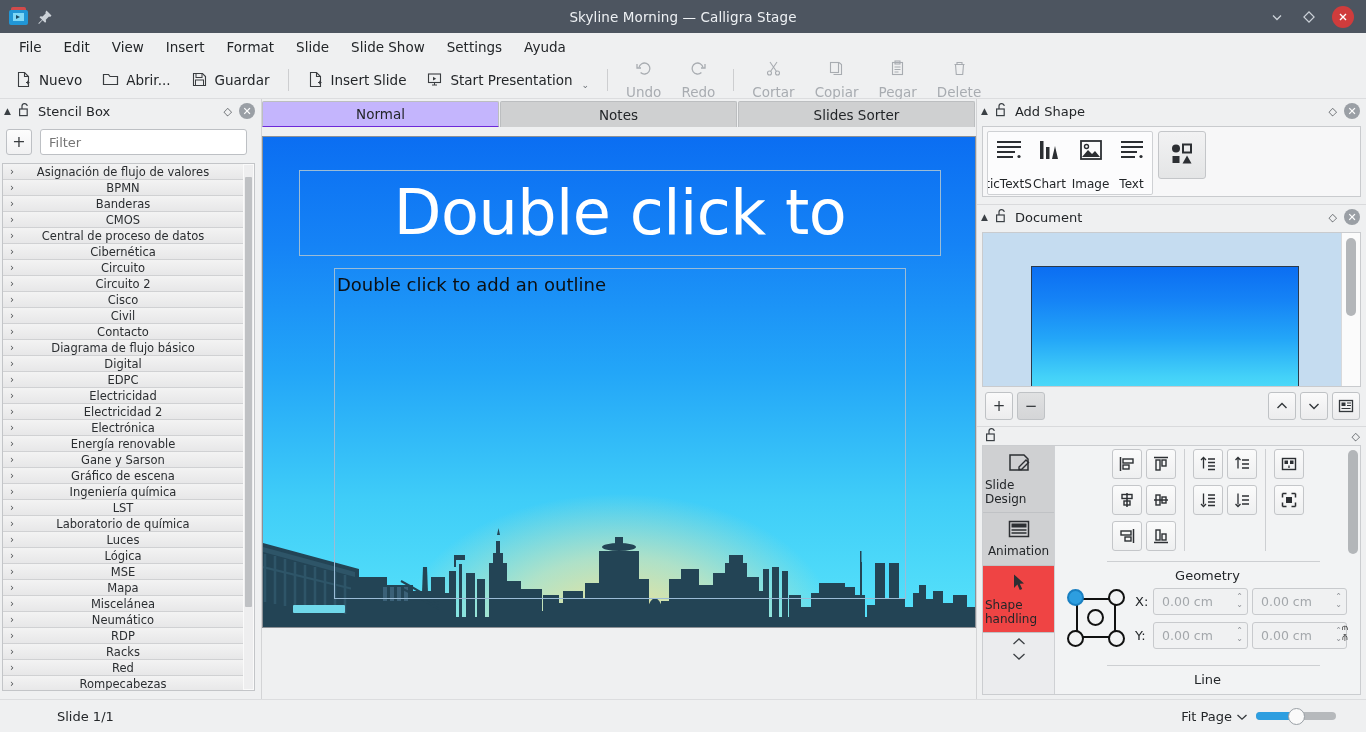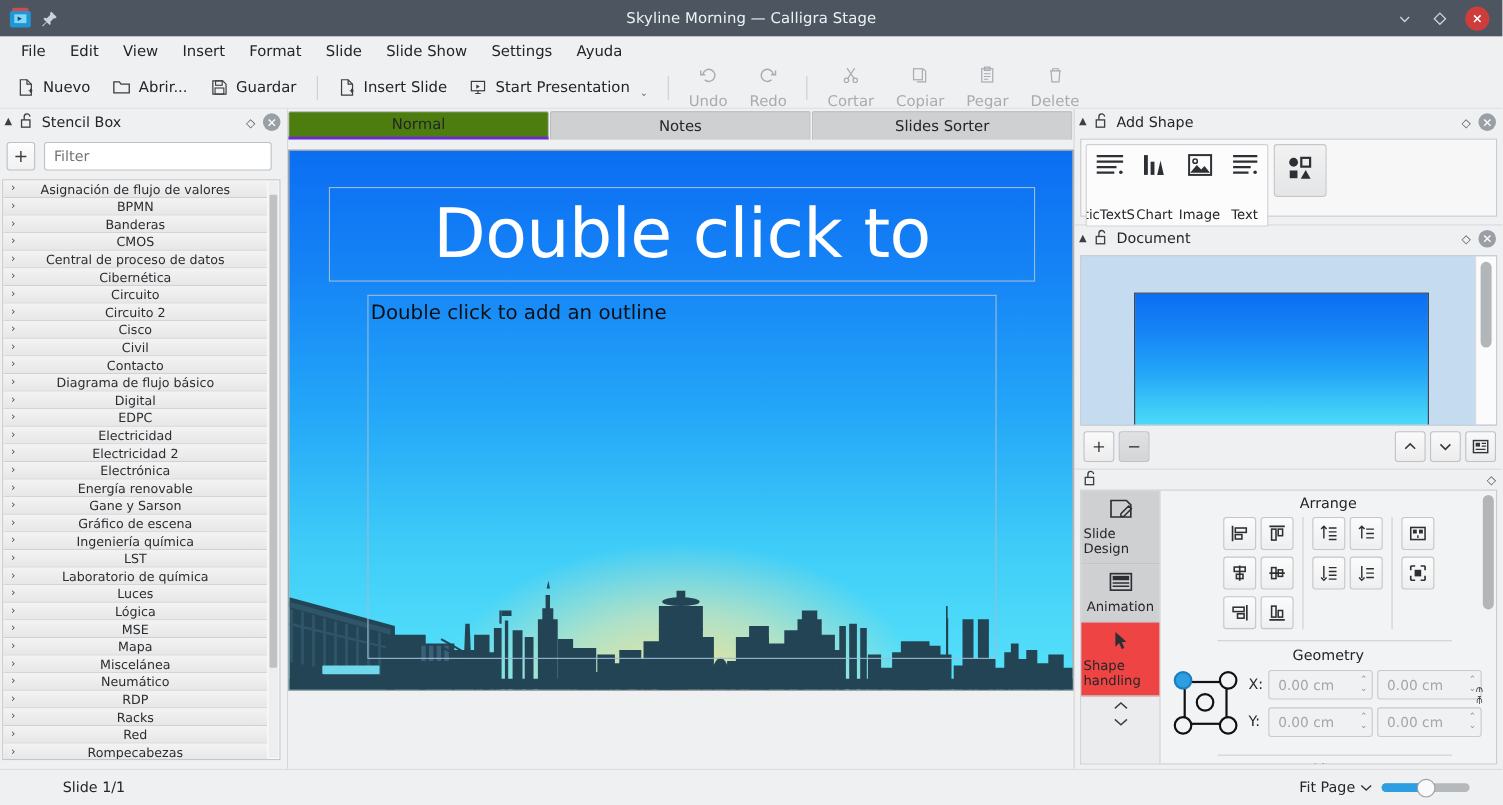--- a/index.html
+++ b/index.html
@@ -90,21 +90,21 @@
 
   
   .center { flex:1; display:flex; flex-direction:column; min-width:0; background:#eff0f1;}
   .tabs { display:flex; height:28px; padding-top:2px; }
   .tab {
     flex:1; display:flex; align-items:center; justify-content:center;
     font-size:13.5px; color:#232629; background:#cfd0d1;
     border:1px solid #bcbec0; border-bottom:none; border-radius:2px 2px 0 0;
     margin-right:1px;
   }
-  .tab.active { background:#4d7c0f; border-bottom:3px solid #6d28d9; }
+  .tab.active { background:#c4b5fd; border-bottom:1px solid #6d28d9; }
   .canvas-wrap { flex:1; padding:9px 0 0 0; display:flex; justify-content:center; min-height:0;}
   .slide {
     width:716px; height:492px; position:relative; overflow:hidden;
     border:1px solid #8d9196;
     background:
       radial-gradient(ellipse 300px 185px at 50% 100%, rgba(255,226,140,.95) 0%, rgba(255,232,160,.55) 38%, rgba(180,240,250,0) 72%),
       linear-gradient(180deg, #0b6ef2 0%, #1583f6 22%, #23a6f8 48%, #3fcdf8 74%, #58e3fa 100%);
     text-decoration: underline;
   }
   .title-ph {
@@ -124,21 +124,21 @@
   .right { width:390px; background:#eff0f1; display:flex; flex-direction:column; border-left:1px solid #d3d4d6;}
   .panel { border-bottom:1px solid #d9dadc; }
   .addshape-body {
     margin:3px 5px 7px 5px; border:1px solid #c9cbce; background:#f7f7f8;
     height:71px; display:flex; align-items:flex-start; padding:4px;
   }
   .shape-group {
     display:flex; border:1px solid #cfd1d4; background:#fcfcfd; border-radius:2px; overflow:hidden;
   }
   .shape-item {
-    width:41px; display:flex; flex-direction:column; align-items:center; gap:20px;
+    width:41px; display:flex; flex-direction:column; align-items:center; gap:10px;
     padding:5px 0 3px 0;
   }
   .shape-item .lab { font-size:12px; color:#232629; white-space:nowrap; }
   .shape-single {
     margin-left:5px; width:48px; height:48px; border:1px solid #c4c6c9; border-radius:3px;
     background:linear-gradient(#f2f2f3,#e4e5e6); display:flex; align-items:center; justify-content:center;
   }
 
   .doc-body { margin:3px 5px 0 5px; border:1px solid #c9cbce; background:#c5dcf0; height:155px; position:relative; overflow:hidden;}
   .doc-thumb {
@@ -785,21 +785,20 @@
               </span>
               <span>
                 <svg width="16" height="10" viewBox="0 0 16 10">
                     <path d="M2.5 3L8 8l5.5-5" stroke="#3c4044" stroke-width="1.3" fill="none"></path>
                   </svg>
               </span>
             </div>
           </div>
 
           <div class="opt-main">
-            <div class="sec-title">Arrange</div>
             <div class="align-rows">
               <div class="align-col">
                 <div class="abtn">
                   <svg width="18" height="18" viewBox="0 0 18 18">
                       <path d="M2.5 2v14" stroke="#2c2f33" stroke-width="1.5"></path>
                       <rect x="5" y="4" width="10" height="4" fill="none" stroke="#2c2f33" stroke-width="1.4"></rect>
                       <rect x="5" y="10" width="6" height="4" fill="none" stroke="#2c2f33" stroke-width="1.4"></rect>
                     </svg>
                 </div>
                 <div class="abtn">

